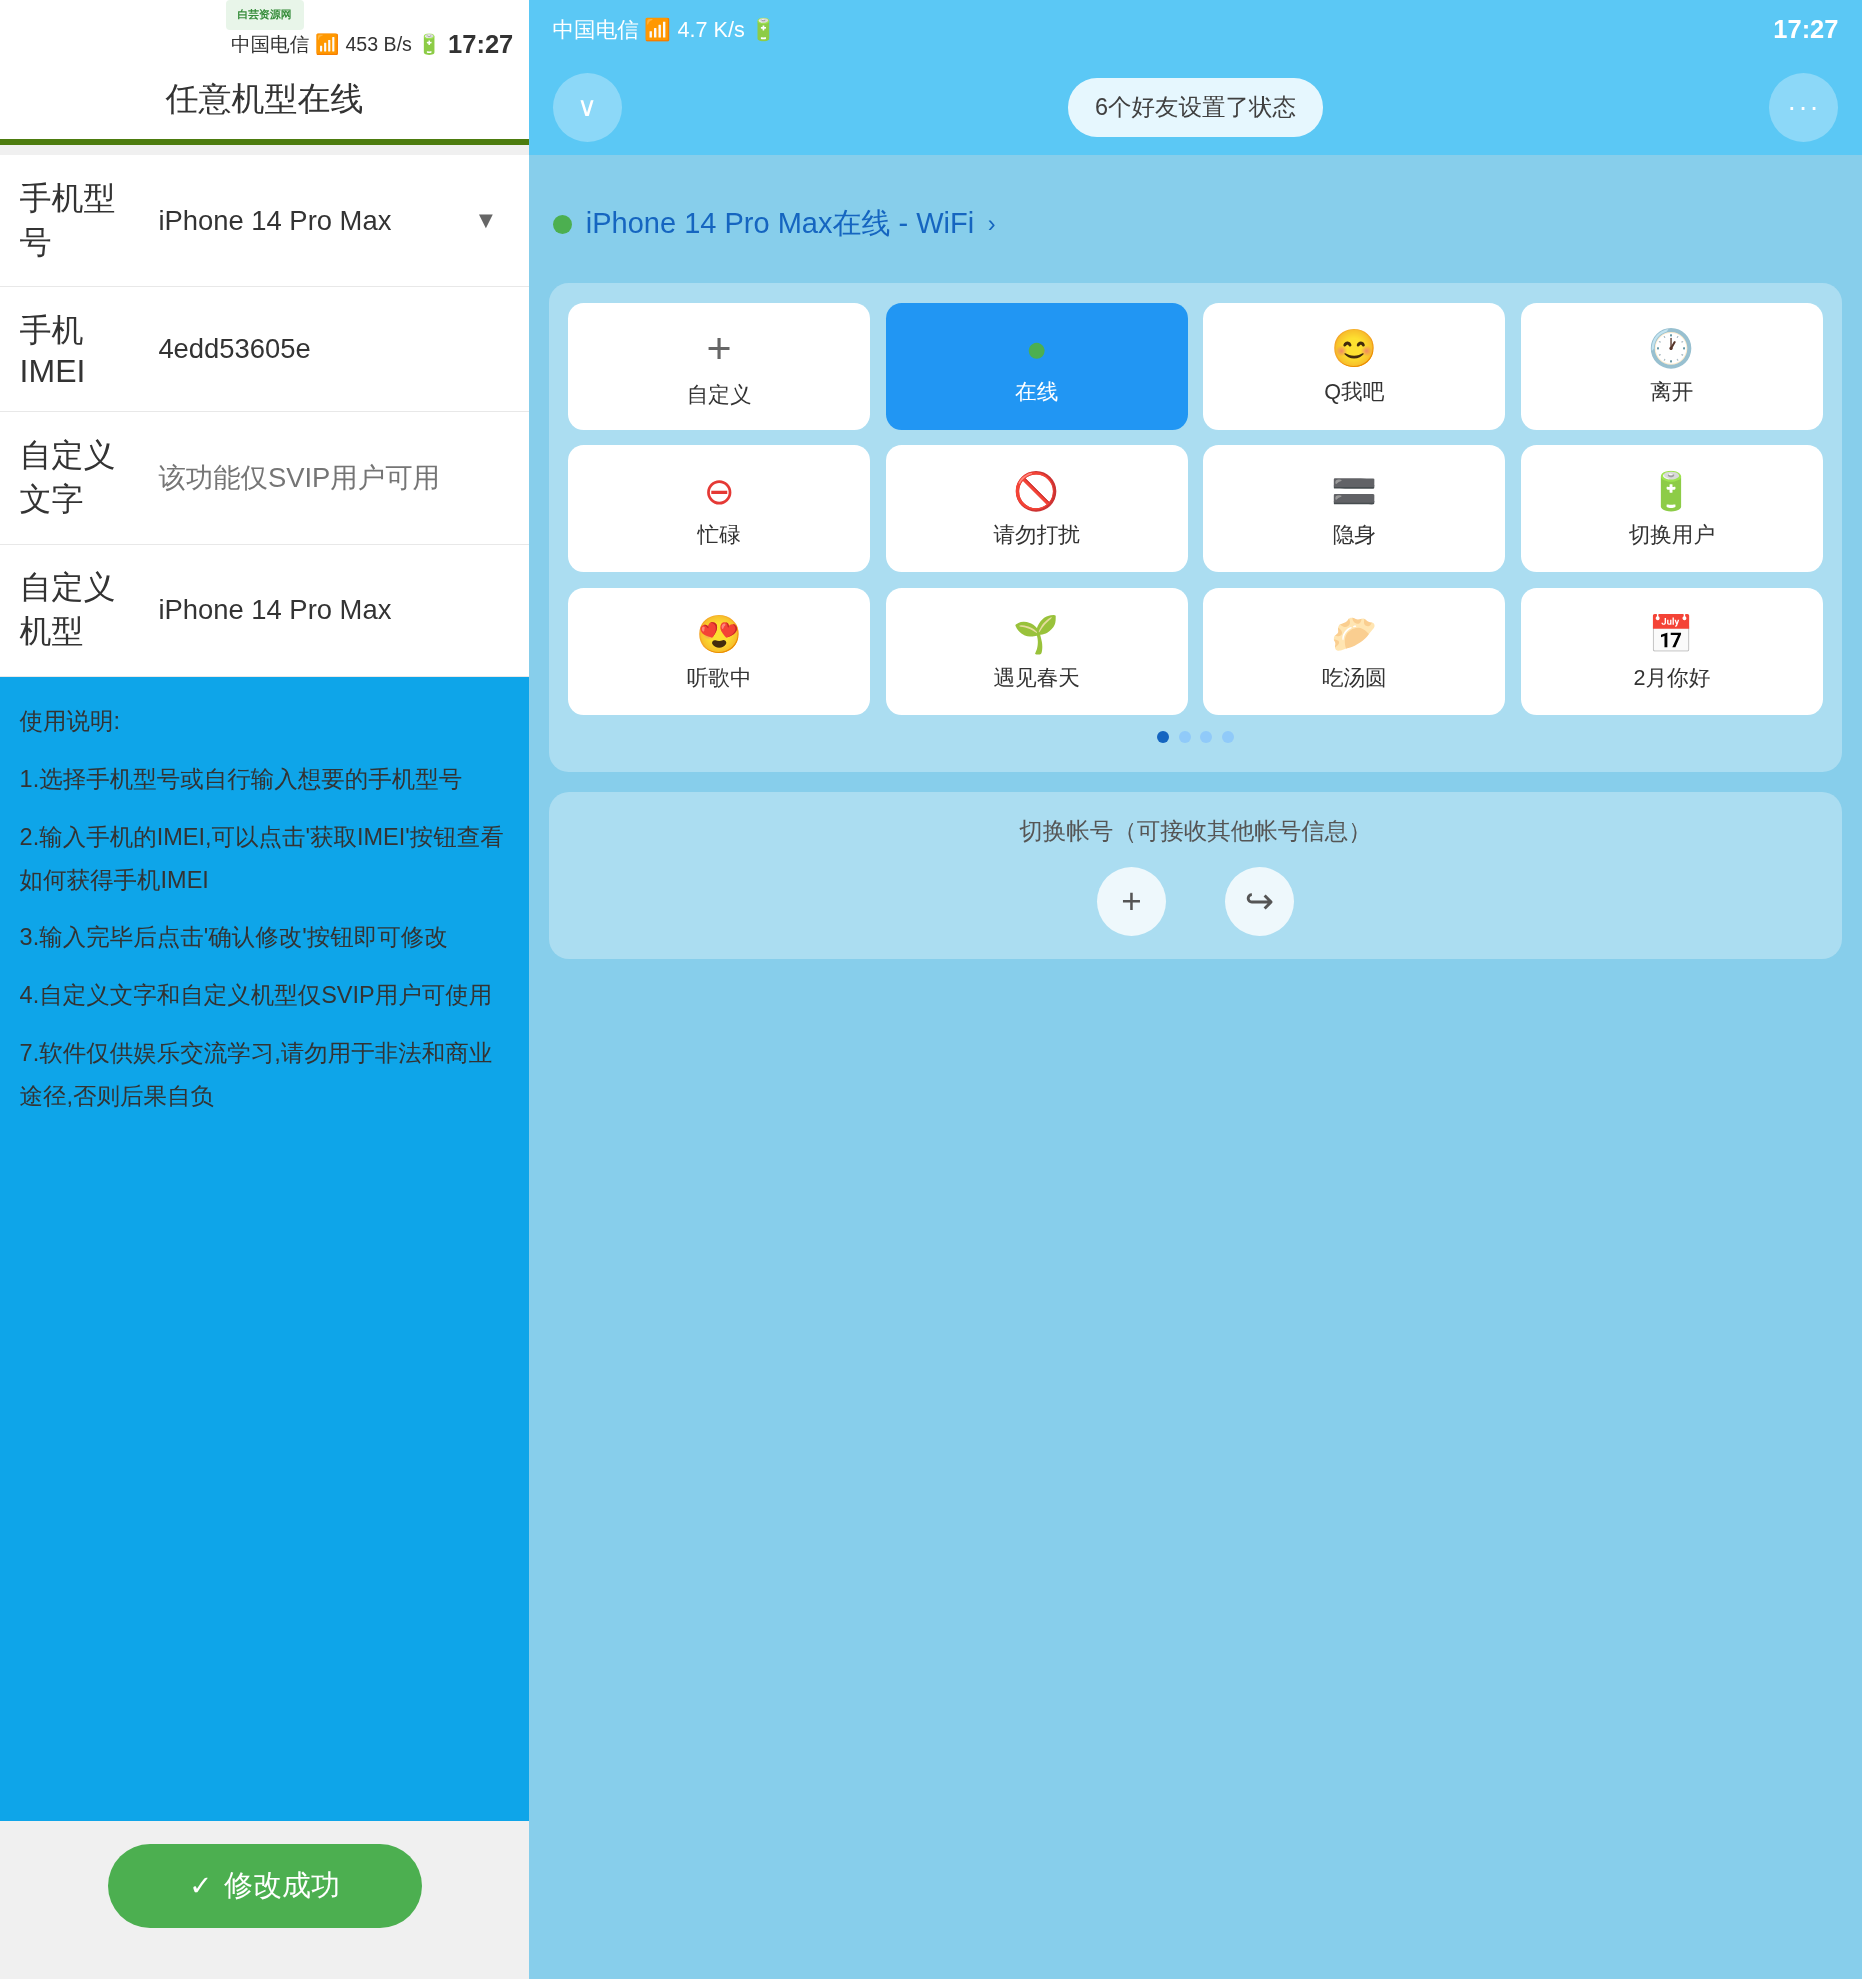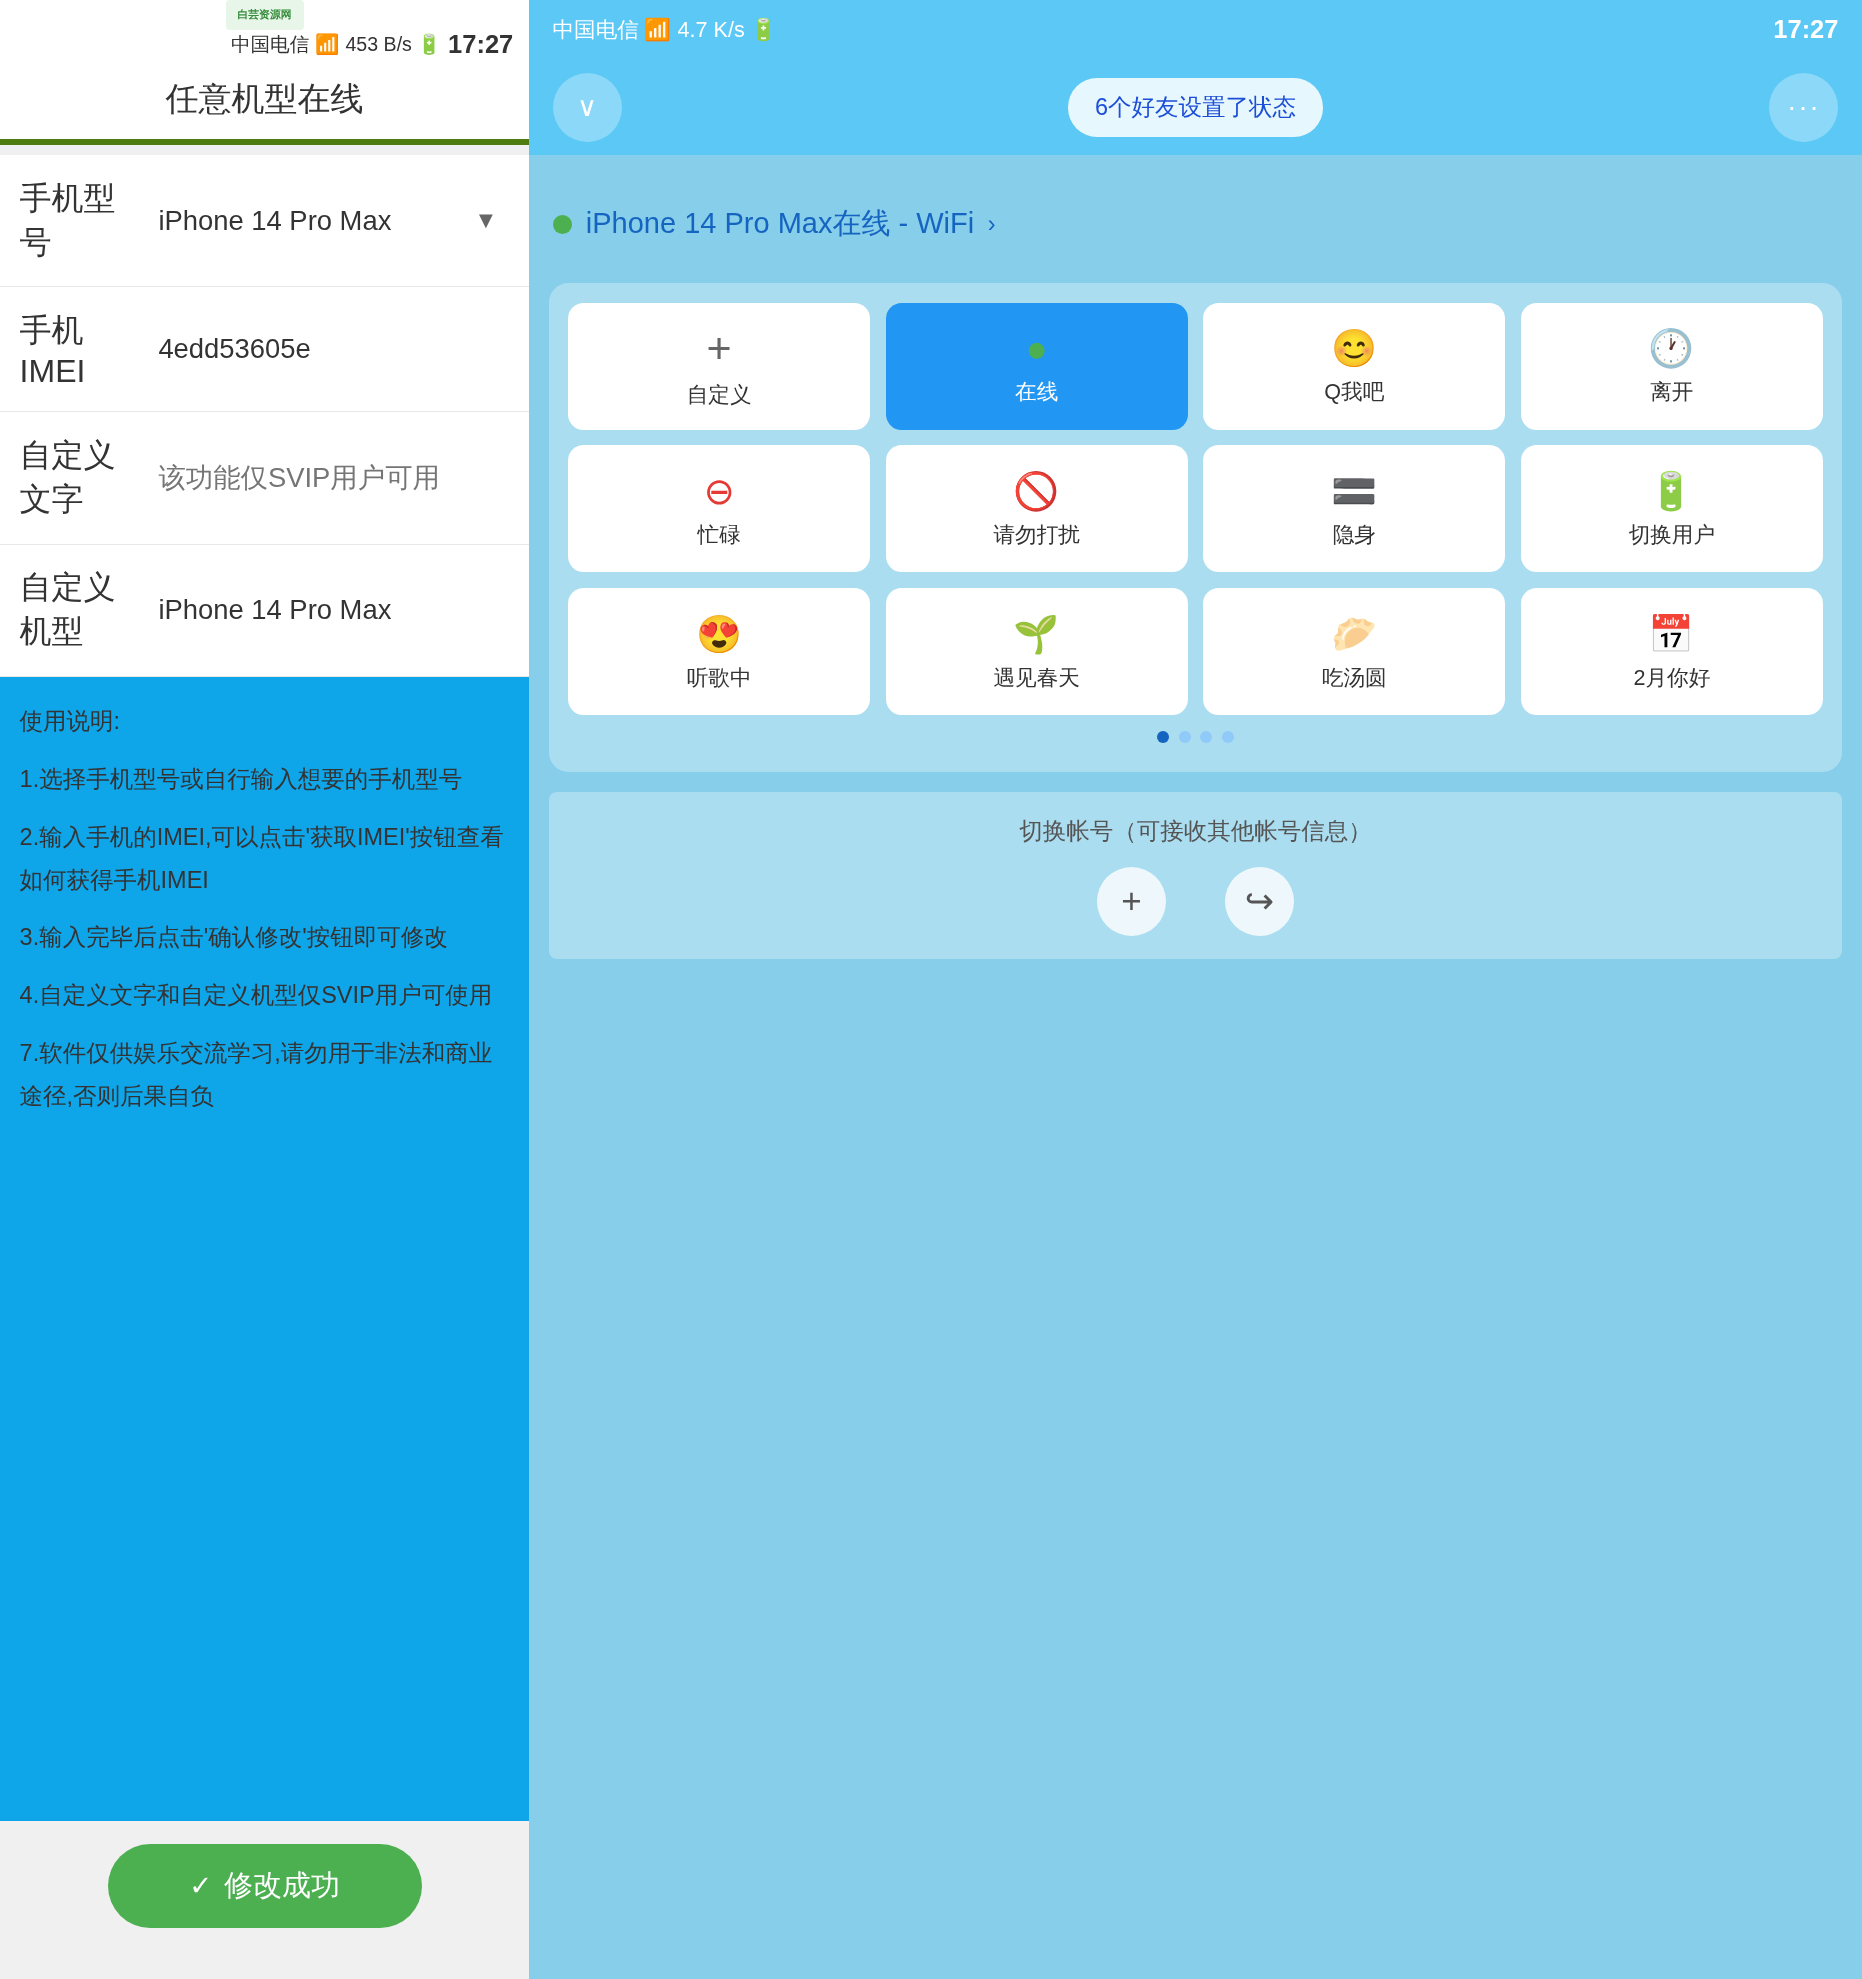--- a/index.html
+++ b/index.html
@@ -251,21 +251,21 @@
       cursor: pointer;
       font-size: 27.4px;
       color: #fff;
     }
 
     .friend-status-pill {
       background: rgba(255,255,255,0.85);
       border-radius: 29px;
       padding: 13.7px 27.4px;
       font-size: 23.5px;
-      color: #1d4ed8;
+      color: #404040;
       cursor: pointer;
     }
 
     .more-btn {
       width: 69px;
       height: 69px;
       background: rgba(255,255,255,0.3);
       border-radius: 50%;
       display: flex;
       align-items: center;
@@ -383,21 +383,21 @@
       background: #90caf9;
     }
 
     .dot.active {
       background: #1565c0;
     }
 
     .account-switch-section {
       background: rgba(255,255,255,0.3);
       margin: 9.8px 19.6px;
-      border-radius: 8px;
+      border-radius: 20px;
       padding: 23.5px 29px;
     }
 
     .account-switch-label {
       font-size: 23.5px;
       color: #555;
       margin-bottom: 19.6px;
       text-align: center;
     }
 

